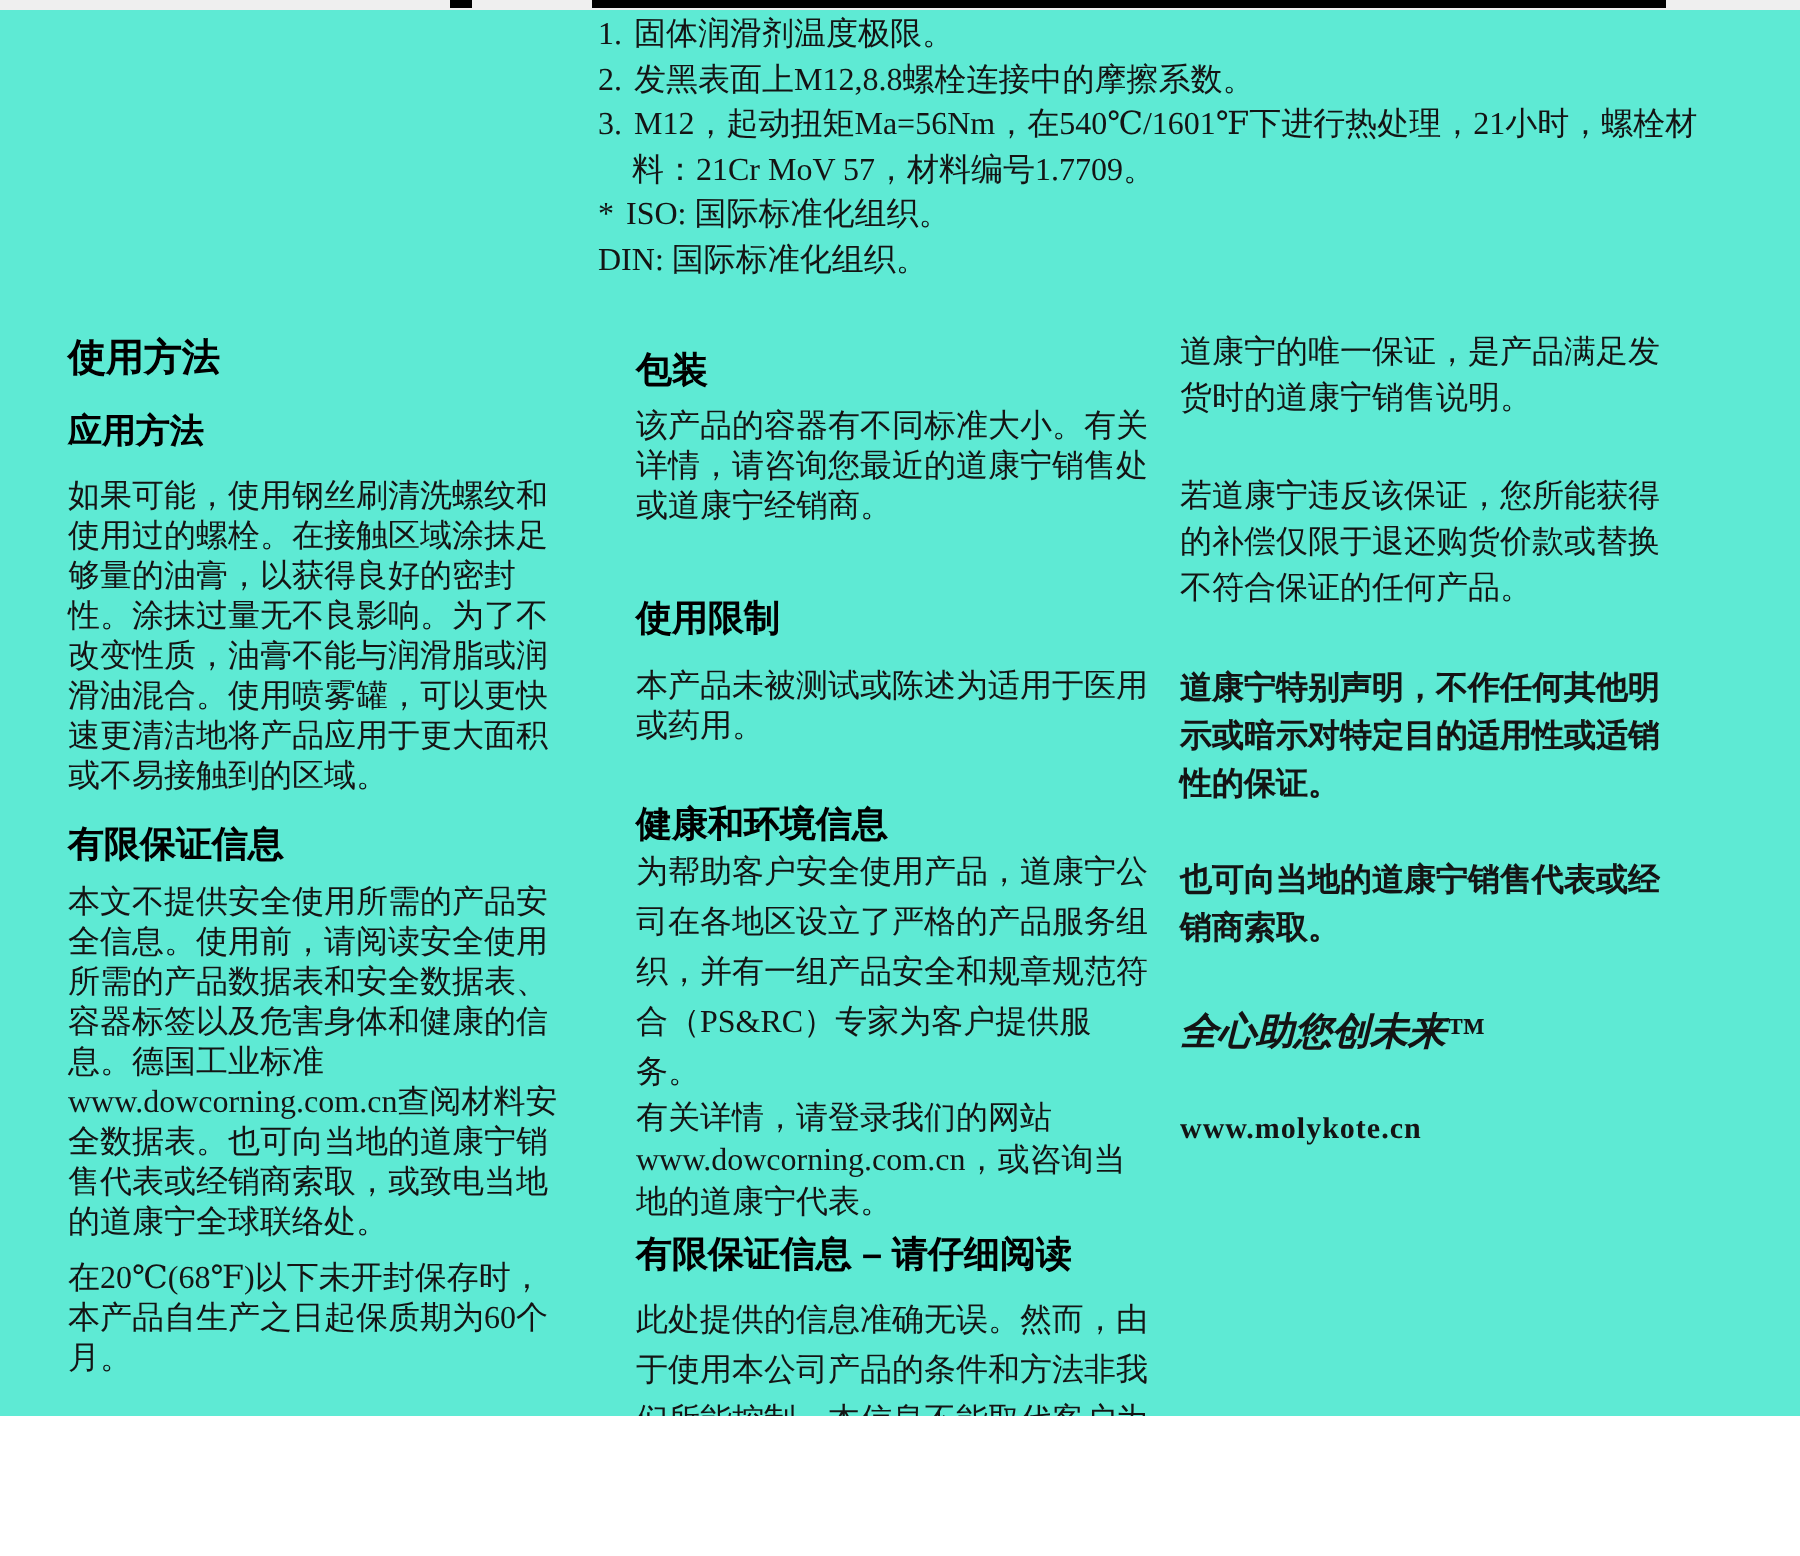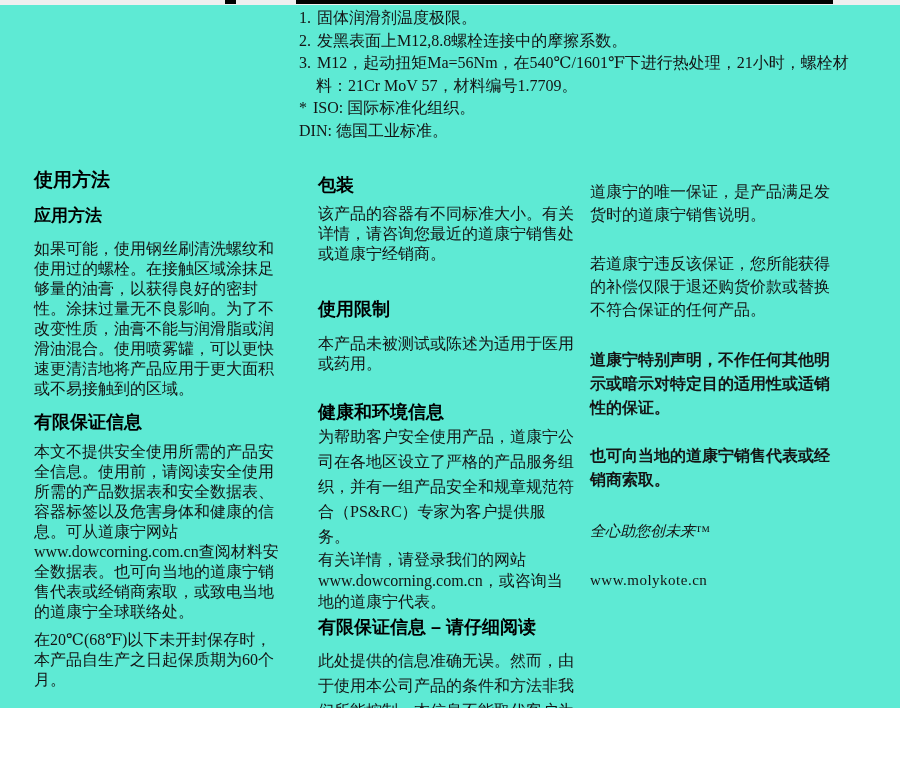--- a/index.html
+++ b/index.html
@@ -40,62 +40,62 @@
   }
   .fn {
     padding-left: 17px;
     text-indent: -17px;
   }
   .fn-marker { margin-right: 6px; }
 
   .col { position: absolute; font-size: 16px; }
   .col1 { left: 34px;  top: 168px; width: 252px; line-height: 20px; }
   .col2 { left: 318px; top: 173px; width: 258px; line-height: 20px; }
-  .col3 { left: 590px; top: 180px; width: 250px; line-height: 23px; }
+  .col3 { left: 590px; top: 165px; width: 250px; line-height: 23px; }
 
   .heading {
     font-family: "Liberation Sans", "DejaVu Sans", sans-serif;
     font-weight: 700;
     color: #000000;
   }
   .h-lg { font-size: 19px; line-height: 24px; }
   .h-md { font-size: 18px; line-height: 24px; }
   .h-sm { font-size: 17px; line-height: 20px; }
 
   .para { margin: 0; }
   .lh25 { line-height: 25px; }
   .lh21 { line-height: 21px; }
   .lh24 { line-height: 24px; }
   .bold-para { font-weight: 700; }
-  .tagline { font-style: italic; font-size: 15px; }
-  .website { font-weight: 400; font-size: 15px; letter-spacing: 0.5px; }
+  .tagline { font-style: italic; font-size: 19px; font-weight: bold; }
+  .website { font-weight: 700; font-size: 15px; letter-spacing: 0.5px; }
 </style>
 </head>
 <body>
 
 <div class="page">
 
   <div class="top-strip"></div>
   <div class="rule rule-left"></div>
   <div class="rule rule-main"></div>
 
   <div class="footnotes">
     <div class="fn"><span class="fn-marker">1.</span><span>固体润滑剂温度极限。</span></div>
     <div class="fn"><span class="fn-marker">2.</span><span>发黑表面上M12,8.8螺栓连接中的摩擦系数。</span></div>
     <div class="fn"><span class="fn-marker">3.</span><span>M12，起动扭矩Ma=56Nm，在540℃/1601℉下进行热处理，21小时，螺栓材料：21Cr MoV 57，材料编号1.7709。</span></div>
     <div class="fn"><span class="fn-marker">*</span><span>ISO: 国际标准化组织。</span></div>
-    <div class="fn"><span>DIN: 德国工业标准。</span></div>
+    <div class="fn"><span>DIN: 国际标准化组织。</span></div>
   </div>
 
   <div class="col col1">
     <div class="heading h-lg" style="margin:0 0 14px">使用方法</div>
     <div class="heading h-sm" style="margin:0 0 13px">应用方法</div>
     <p class="para" style="margin:0 0 11px">如果可能，使用钢丝刷清洗螺纹和使用过的螺栓。在接触区域涂抹足够量的油膏，以获得良好的密封性。涂抹过量无不良影响。为了不改变性质，油膏不能与润滑脂或润滑油混合。使用喷雾罐，可以更快速更清洁地将产品应用于更大面积或不易接触到的区域。</p>
     <div class="heading h-md" style="margin:0 0 8px">有限保证信息</div>
-    <p class="para" style="margin:0 0 8px">本文不提供安全使用所需的产品安全信息。使用前，请阅读安全使用所需的产品数据表和安全数据表、容器标签以及危害身体和健康的信息。可从道康宁网站 www.dowcorning.com.cn查阅材料安全数据表。也可向当地的道康宁销售代表或经销商索取，或致电当地的道康宁全球联络处。</p>
+    <p class="para" style="margin:0 0 8px">本文不提供安全使用所需的产品安全信息。使用前，请阅读安全使用所需的产品数据表和安全数据表、容器标签以及危害身体和健康的信息。德国工业标准 www.dowcorning.com.cn查阅材料安全数据表。也可向当地的道康宁销售代表或经销商索取，或致电当地的道康宁全球联络处。</p>
     <p class="para">在20℃(68℉)以下未开封保存时，本产品自生产之日起保质期为60个月。</p>
   </div>
 
   <div class="col col2">
     <div class="heading h-md" style="margin:0 0 7px">包装</div>
     <p class="para" style="margin:0 0 33px">该产品的容器有不同标准大小。有关详情，请咨询您最近的道康宁销售处或道康宁经销商。</p>
     <div class="heading h-md" style="margin:0 0 13px">使用限制</div>
     <p class="para" style="margin:0 0 26px">本产品未被测试或陈述为适用于医用或药用。</p>
     <div class="heading h-md" style="margin:0">健康和环境信息</div>
     <p class="para lh25" style="margin:0">为帮助客户安全使用产品，道康宁公司在各地区设立了严格的产品服务组织，并有一组产品安全和规章规范符合（PS&amp;RC）专家为客户提供服务。</p>

